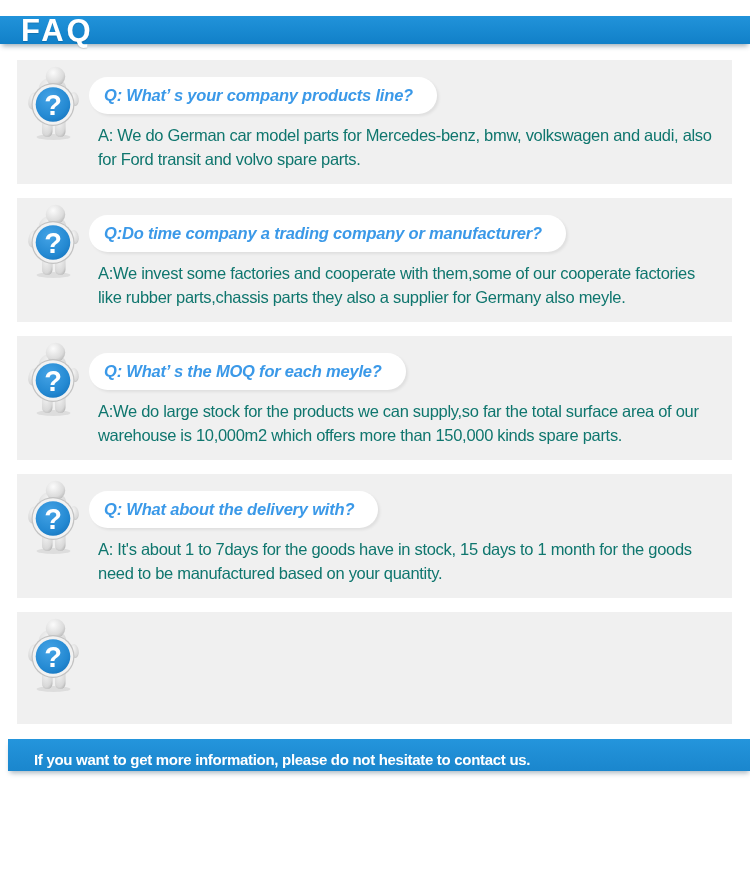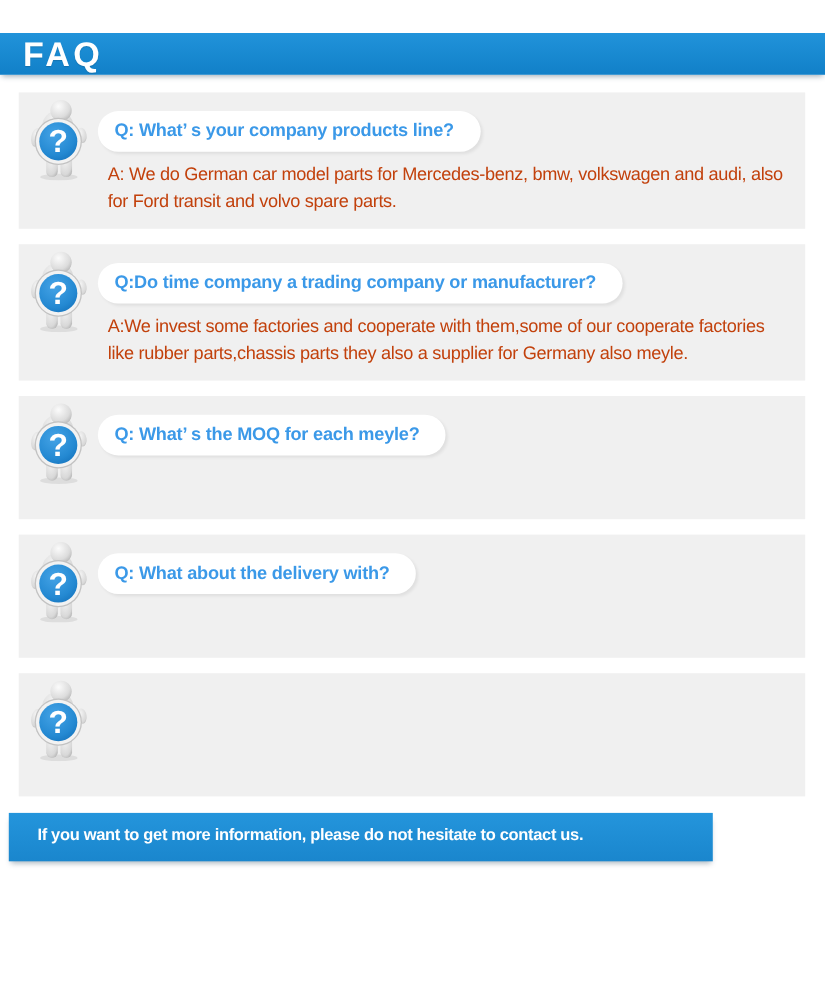--- a/index.html
+++ b/index.html
@@ -6,22 +6,22 @@
   html,body { background:#ffffff; }
   body {
     width:750px; height:894px;
     font-family:"Liberation Sans", sans-serif;
     position:relative; overflow:hidden;
   }
   .page { width:750px; height:894px; background:#ffffff; }
 
   
   .header-bar {
-    margin-top:30px;
-    width:750px; height:38px;
+    margin-top:16px;
+    width:750px; height:28px;
     background:linear-gradient(#2193da, #1180c8);
     box-shadow:0 4px 5px -2px rgba(40,70,95,.45);
     display:flex; align-items:center;
     padding-left:21px;
   }
   .header-title {
     color:#ffffff; font-size:31px; font-weight:bold;
     letter-spacing:3px; line-height:1;
     text-shadow:0 1px 1px rgba(0,0,0,.15);
   }
@@ -41,35 +41,35 @@
   .q-bubble {
     display:inline-block;
     background:#ffffff;
     border-radius:19px;
     padding:9px 24px 9px 15px;
     margin-top:13px;
     box-shadow:2px 2px 3px rgba(0,0,0,.07);
   }
   .q-text {
     color:#3b99e8; font-size:16.5px; font-weight:bold;
-    letter-spacing:-0.2px; line-height:1.1;
+    letter-spacing:-0.2px; line-height:1.1;font-style:italic;
   }
   .a-text {
-    color:#c2410c; font-size:16.5px; letter-spacing:-0.3px;
+    color:#0f766e; font-size:16.5px; letter-spacing:-0.3px;
     line-height:24px; margin-top:9px; padding-left:9px;
   }
 
   
   .footer-bar {
     margin:15px 18px 0 8px;
-    width:640px;
+    width:743px;
     background:linear-gradient(#2495dc, #1а86cd);
     background:linear-gradient(#2495dc, #1a86cd);
     box-shadow:0 4px 5px -2px rgba(40,70,95,.4);
-    padding:9px 28px 12px 26px;
+    padding:9px 28px 0 26px;
   }
   .footer-text {
     color:#ffffff; font-size:15px; font-weight:bold;
     letter-spacing:-0.3px; line-height:23px;
   }
 
   svg text { font-family:"Liberation Sans", sans-serif; }
 </style>
 </head>
 <body>
@@ -146,33 +146,35 @@
     <div class="faq-item">
       <div class="figure-col">
         <svg width="58" height="74" viewBox="0 0 55 74">
             <use href="#qFigure"></use>
           </svg>
       </div>
       <div class="content-col">
         <div class="q-bubble">
           <span class="q-text">Q: What’ s the MOQ for each meyle?</span>
         </div>
+        <div class="a-text">A:We do large stock for the products we can supply,so far the total surface area of our warehouse is 10,000m2 which offers more than 150,000 kinds spare parts.</div>
       </div>
     </div>
 
     <div class="faq-item">
       <div class="figure-col">
         <svg width="58" height="74" viewBox="0 0 55 74">
             <use href="#qFigure"></use>
           </svg>
       </div>
       <div class="content-col">
         <div class="q-bubble">
           <span class="q-text">Q: What about the delivery with?</span>
         </div>
+        <div class="a-text">A: It's about 1 to 7days for the goods have in stock, 15 days  to 1 month for the goods need to be manufactured based on your quantity.</div>
       </div>
     </div>
 
     <div class="faq-item">
       <div class="figure-col">
         <svg width="58" height="74" viewBox="0 0 55 74">
             <use href="#qFigure"></use>
           </svg>
       </div>
     </div>

